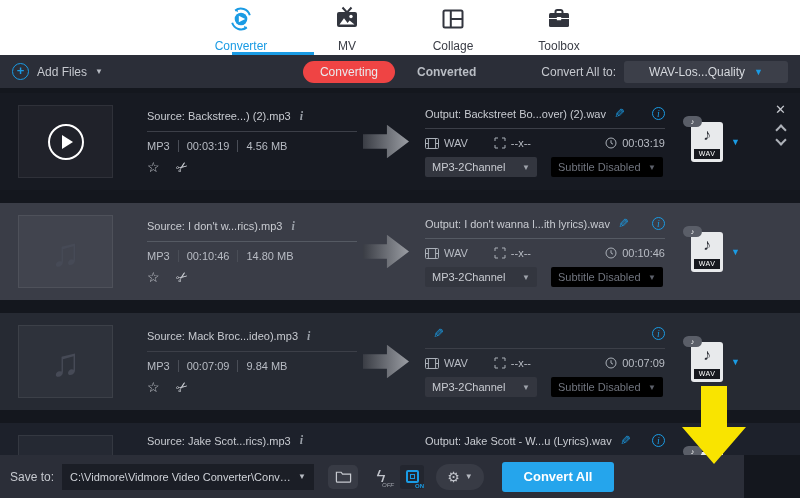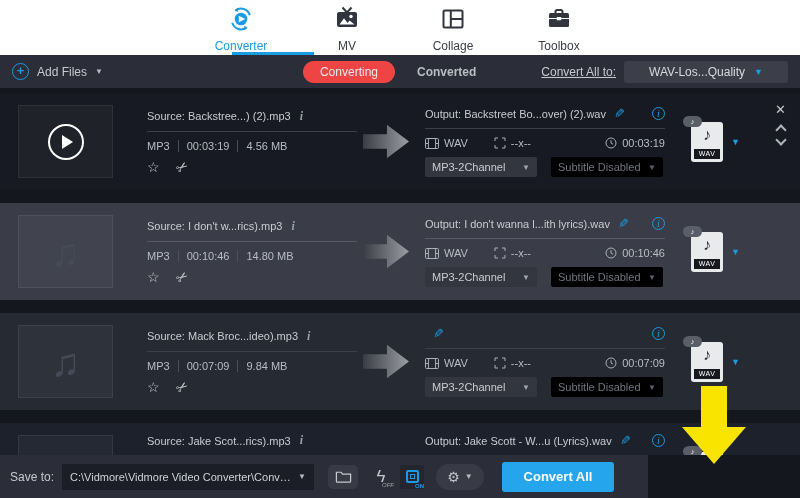--- a/index.html
+++ b/index.html
@@ -16,21 +16,21 @@
 
   
   .toolbar { position:absolute; left:0; top:55px; width:800px; height:33px; background:#2b2e38; display:flex; align-items:center; padding:0 12px; }
   .addfiles { display:flex; align-items:center; gap:8px; cursor:pointer; }
   .plus-circle { width:17px; height:17px; border:1.5px solid #1a9be4; border-radius:50%; color:#1a9be4; font-size:13px; line-height:14px; text-align:center; font-weight:bold; }
   .addfiles .alabel { color:#c6c9cf; font-size:12px; }
   .mini-caret { font-size:8px; color:#b6bac1; }
   .pill { margin-left:200px; background:#ef4444; border-radius:12px; padding:4px 17px; color:#e9ebee; font-size:12px; cursor:pointer; }
   .converted { margin-left:22px; color:#b9bdc4; font-size:12px; cursor:pointer;font-weight:bold; }
   .convright { margin-left:auto; display:flex; align-items:center; gap:8px; }
-  .convlabel { color:#c6c9cf; font-size:12px;text-decoration:underline; }
+  .convlabel { color:#c6c9cf; font-size:12px; }
   .convselect { background:#3c3f49; border-radius:3px; padding:4px 25px; display:flex; align-items:center; gap:9px; color:#d6d9de; font-size:12px; cursor:pointer; }
   .convselect .bluecaret { color:#1a9be4; font-size:9px; }
 
   
   .list { position:absolute; left:0; top:88px; width:800px; height:367px; overflow:hidden; background:#14171e; }
   .row { height:97px; margin-bottom:13px; display:flex; align-items:center; padding-left:18px; position:relative; }
   .row:first-child { margin-top:5px; }
   .r1 { background:#171a22; } .r2 { background:#3a3d47; } .r3 { background:#262a33; } .r4 { background:#1d212b; height:97px; }
   .thumb { width:95px; height:73px; background:rgba(255,255,255,0.04); border:1px solid rgba(255,255,255,0.07); display:flex; align-items:center; justify-content:center; cursor:pointer; flex:none; }
   .playcirc { width:36px; height:36px; border:2.5px solid #ffffff; border-radius:50%; display:flex; align-items:center; justify-content:center; }
@@ -72,21 +72,21 @@
   .fbadge { position:absolute; left:-8px; top:-6px; background:#5a5e68; border-radius:6px; width:19px; height:11px; color:#ffffff; font-size:7px; line-height:11px; text-align:center; }
   .fcaret { color:#1a9be4; font-size:9px; cursor:pointer; }
 
   .rowctl { position:absolute; right:14px; top:10px; display:flex; flex-direction:column; align-items:center; gap:4px; }
   .closex { color:#c6c9cf; font-size:13px; cursor:pointer; line-height:1; }
   .chev { width:8px; height:8px; border-left:2px solid #aeb2b9; border-top:2px solid #aeb2b9; cursor:pointer; }
   .chev.up { transform:rotate(45deg); margin-top:6px; }
   .chev.down { transform:rotate(225deg); margin-top:-2px; }
 
   
-  .footer { position:absolute; left:0; top:455px; width:648px; height:43px; background:#2b2e38; display:flex; align-items:center; padding:0 10px; }
+  .footer { position:absolute; left:0; top:455px; width:744px; height:43px; background:#2b2e38; display:flex; align-items:center; padding:0 10px; }
   .saveto { color:#c6c9cf; font-size:12px; margin-right:8px; flex:none; }
   .pathbox { width:252px; height:26px; background:#1b1e26; display:flex; align-items:center; padding:0 8px; flex:none; cursor:pointer; }
   .pathtext { color:#cfd2d8; font-size:11px; white-space:nowrap; overflow:hidden; text-overflow:ellipsis; flex:1; }
   .pathbox .mini-caret { margin-left:6px; }
   .folderbtn { margin-left:14px; width:30px; height:24px; background:#383b45; border-radius:5px; display:flex; align-items:center; justify-content:center; cursor:pointer; flex:none; }
   .boltwrap { margin-left:12px; position:relative; color:#c0c3ca; font-size:17px; cursor:pointer; width:22px; text-align:center; flex:none; }
   .boltstate { position:absolute; right:-2px; bottom:-1px; font-size:6px; color:#9da1a9; font-style:italic; }
   .chipwrap { margin-left:8px; position:relative; width:24px; height:24px; background:#23262f; border-radius:3px; display:flex; align-items:center; justify-content:center; cursor:pointer; flex:none; }
   .chip { width:13px; height:13px; border:2px solid #1a9be4; border-radius:2px; display:flex; align-items:center; justify-content:center; }
   .chipinner { width:5px; height:5px; border:1.5px solid #1a9be4; }

